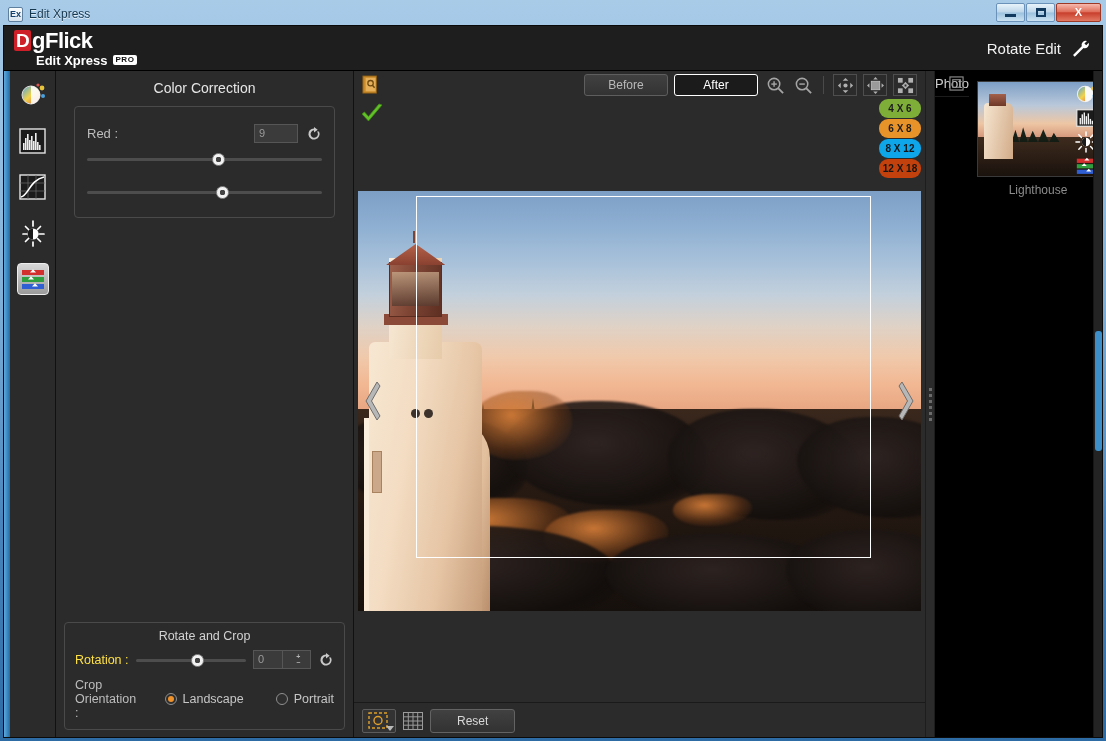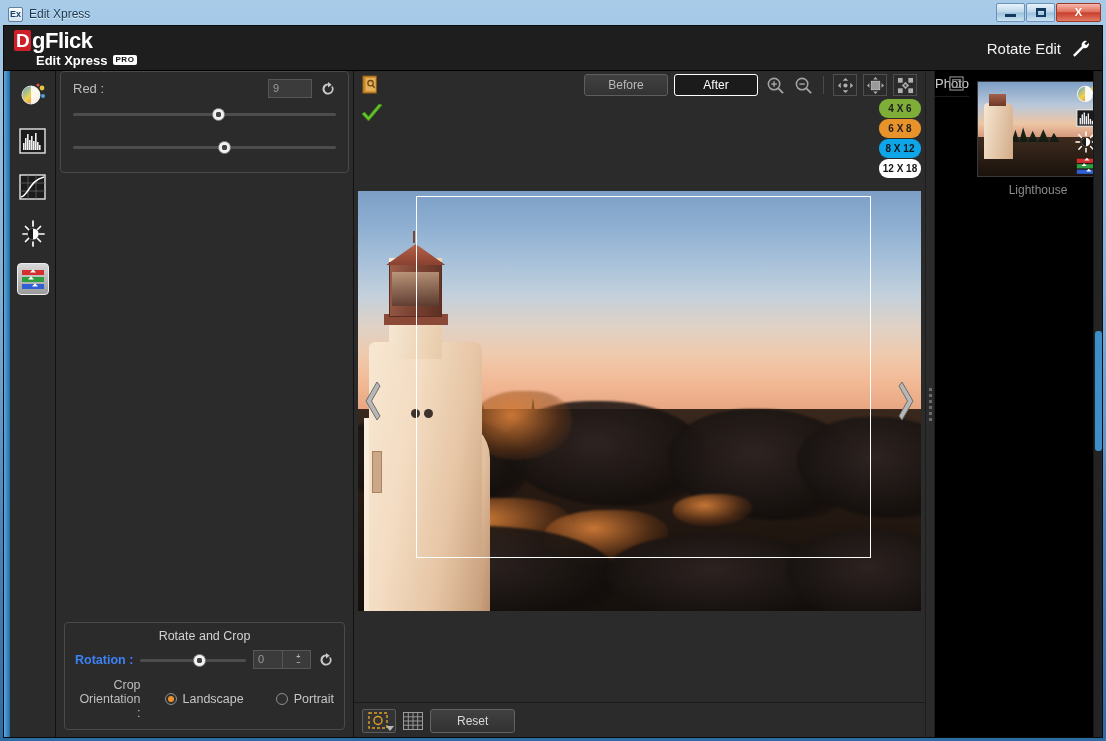--- a/index.html
+++ b/index.html
@@ -91,21 +91,21 @@
   .rail-btn {
     width:32px; height:32px; border-radius:4px;
     display:flex; align-items:center; justify-content:center;
     margin-left:6px;
   }
   .rail-btn.active { background:linear-gradient(180deg,#d8d8d8,#9b9b9b); border:1px solid #eee; }
 
   
   .lpanel { width:298px; background:#2b2b2b; display:flex; flex-direction:column; border-right:1px solid #111;}
   .panel-title { text-align:center; color:#e6e6e6; font-size:14px; padding:9px 0 10px; }
-  .group-box { margin:0 4px; border:1px solid #4a4a4a; border-radius:4px; padding:7px 12px 14px; }
+  .group-box { margin:0 18px; border:1px solid #4a4a4a; border-radius:4px; padding:17px 12px 14px; }
   .slider-row { margin-bottom: 19px; }
   .slider-row:last-child { margin-bottom: 4px; }
   .slider-head { display:flex; align-items:center; justify-content:space-between; margin-bottom:9px; }
   .slider-label { color:#bdbdbd; font-size:13px; }
   .slider-right { display:flex; align-items:center; gap:8px; }
   .num-field {
     width:44px; height:19px; background:#3b3b3b; border:1px solid #565656;
     color:#9a9a9a; font-size:11px; padding-left:4px; line-height:17px;
   }
   .reset-ic { width:16px; height:16px; color:#c9c9c9; }
@@ -138,33 +138,33 @@
   .apply-text { color:#9c9c9c; font-size:12.5px; }
   .btn {
     background:linear-gradient(180deg,#414141,#323232);
     border:1px solid #636363; border-radius:3px;
     color:#d8d8d8; font-size:12px; padding:4px 13px;
     font-family:"Liberation Sans",sans-serif;
   }
   .rc-box { margin:0 8px 8px; border:1px solid #4a4a4a; border-radius:4px; padding:4px 10px 9px; }
   .rc-title { text-align:center; color:#d2d2d2; font-size:12.5px; padding:2px 0 7px; }
   .rot-row { display:flex; align-items:center; gap:7px; margin-bottom:9px; }
-  .rot-label { color:#3b82f6; font-size:12.5px; white-space:nowrap;font-weight:bold; }
+  .rot-label { color:#fde047; font-size:12.5px; white-space:nowrap; }
   .rot-track { position:relative; flex:1; height:14px; }
   .rot-track::before{content:"";position:absolute;left:0;right:0;top:6px;height:3px;background:#4d4d4d;border-radius:2px;}
   .spin {
     display:flex; width:58px; height:19px; background:#3b3b3b; border:1px solid #565656;
   }
   .spin span{flex:1;color:#9a9a9a;font-size:11px;padding-left:4px;line-height:17px;}
   .spin .arrows{
     width:16px;border-left:1px solid #565656;display:flex;flex-direction:column;
     align-items:center;justify-content:center;color:#b5b5b5;font-size:7px;line-height:6px;
   }
   .crop-row { display:flex; align-items:center; gap:10px; }
-  .crop-label { color:#bdbdbd; font-size:12.5px;text-align:right; }
+  .crop-label { color:#bdbdbd; font-size:12.5px; }
   .radio-item { display:flex; align-items:center; gap:6px; color:#c6c6c6; font-size:12.5px; }
   .radio { width:12px; height:12px; border-radius:50%; border:1px solid #8f8f8f; background:#2e2e2e; position:relative; }
   .radio.on { background:#2e2e2e; }
   .radio.on::after{content:"";position:absolute;inset:2px;border-radius:50%;background:#f0922b;}
 
   
   .center { flex:1; background:#2b2b2b; display:flex; flex-direction:column; position:relative; }
   .center-top {
     height:28px; display:flex; align-items:center; gap:6px;
     padding:0 8px; background:#2b2b2b;
@@ -443,20 +443,21 @@
             <g fill="#fff">
               <path d="M12 1.2 l3 3.3 h-6z"></path>
                 <path d="M10 8.2 l3 3.3 h-6z"></path>
                 <path d="M14 15.2 l3 3.3 h-6z"></path>
             </g>
           </svg>
         </div>
       </div>
 
       <div class="lpanel">
+        <div class="panel-title">Color Correction</div>
 
         <div class="group-box">
 
           <div class="slider-row">
             <div class="slider-head">
               <span class="slider-label">Red :</span>
               <span class="slider-right">
                 <span class="num-field">9</span>
                 <svg class="reset-ic" viewBox="0 0 20 20">
                   <path d="M10 3a7 7 0 1 0 6.3 4h-2.5A4.6 4.6 0 1 1 10 5.4V8l4.6-3.3L10 1.4z" fill="#c9c9c9"></path>
@@ -583,21 +584,21 @@
         <div class="canvas-wrap">
 
           <svg class="check-mark" viewBox="0 0 24 22">
             <path d="M2 11 L8.5 18 L22 2 L19 1 L8.5 13.5 L4.5 9z" fill="#62c028" stroke="#3f8c13" stroke-width=".8"></path>
           </svg>
 
           <div class="badges">
             <div class="badge" style="background:#7fae38">4 X 6</div>
             <div class="badge" style="background:#e8922a">6 X 8</div>
             <div class="badge" style="background:#0ea5e9;color:#151515">8 X 12</div>
-            <div class="badge" style="background:#ffffff;color:#151515">12 X 18</div>
+            <div class="badge" style="background:#c2410c;color:#151515">12 X 18</div>
           </div>
 
           <div class="photo-area">
             <div class="photo">
               <div class="sky"></div>
               <div class="sea"></div>
 
               <div class="treeline">
                 <span class="tree" style="left:2%;  border-bottom-width:46px;"></span>
                 <span class="tree" style="left:7%;  border-bottom-width:58px;"></span>

